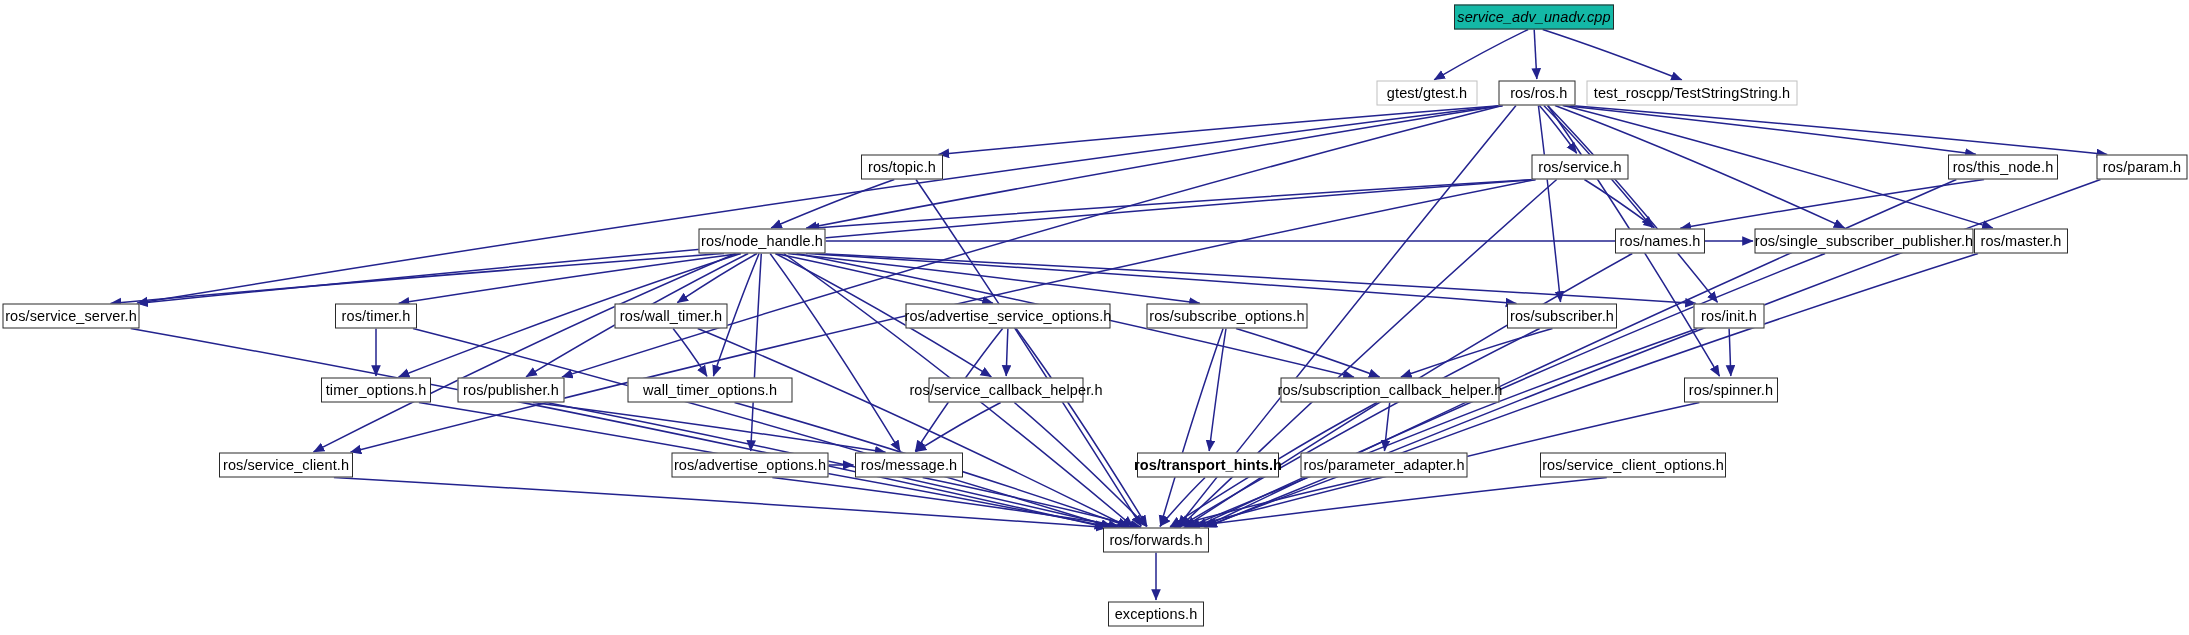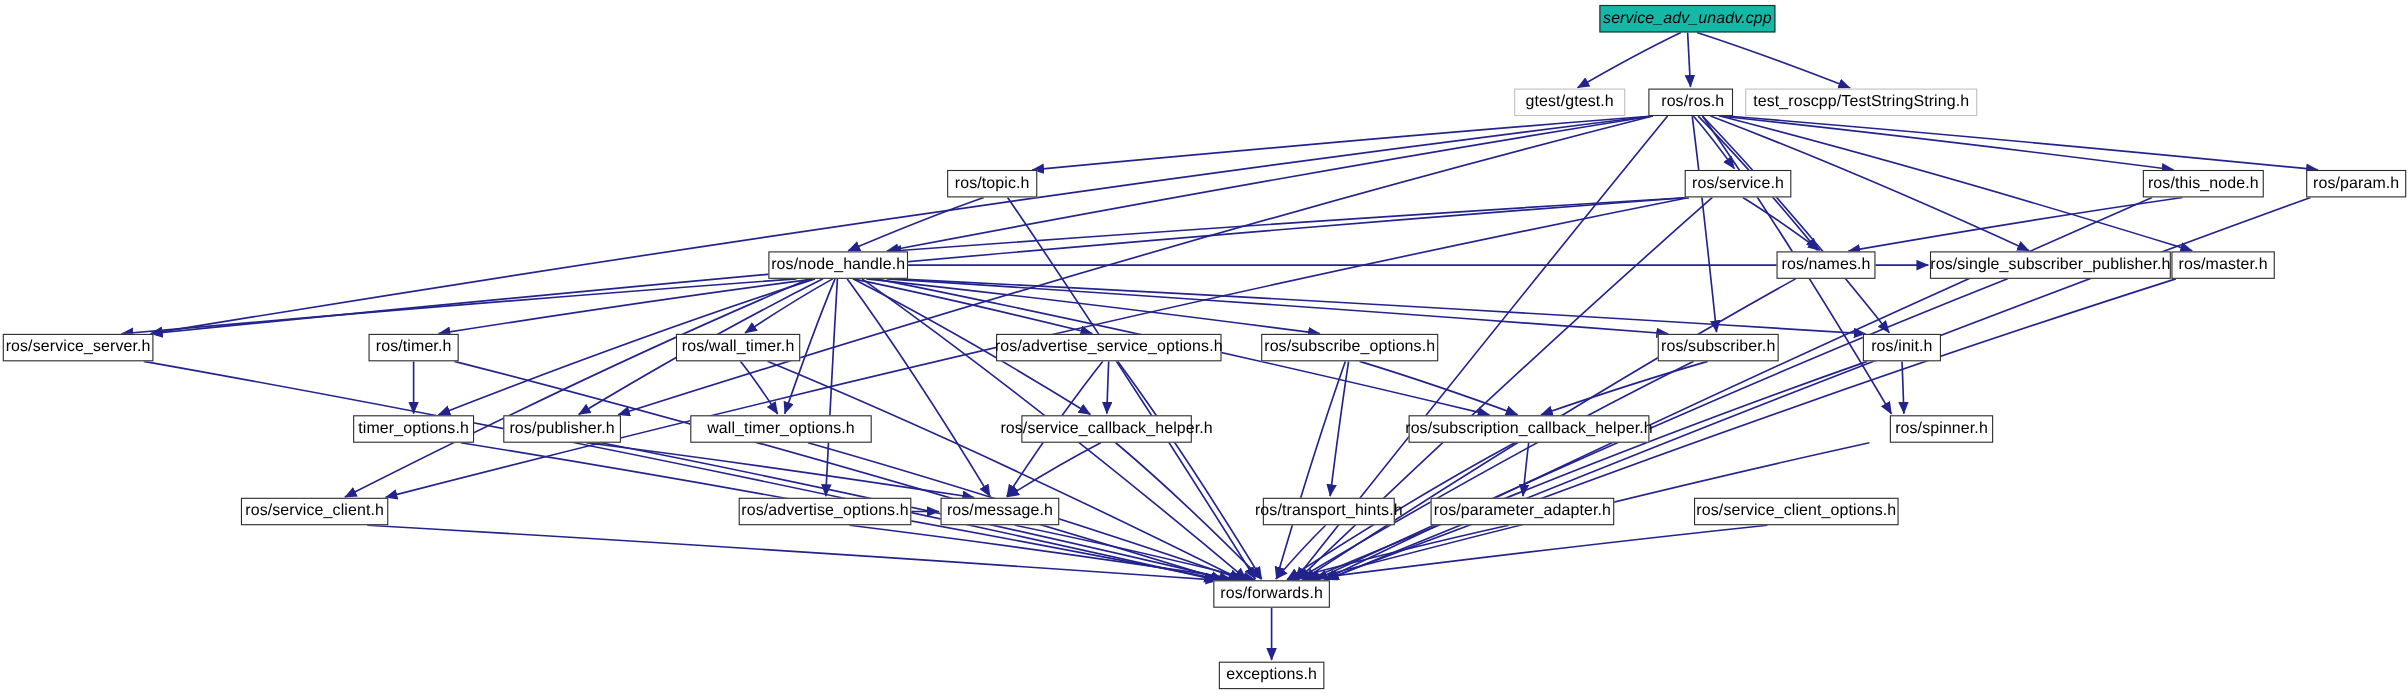--- a/index.html
+++ b/index.html
@@ -215,33 +215,33 @@
       </div>
       <div class="node strong" style="left: 710px; top: 390px; width: 165px;">
         <span class="node-label">wall_timer_options.h</span>
       </div>
       <div class="node strong" style="left: 1006px; top: 390px; width: 155px;">
         <span class="node-label">ros/service_callback_helper.h</span>
       </div>
       <div class="node strong" style="left: 1390px; top: 390px; width: 219px;">
         <span class="node-label">ros/subscription_callback_helper.h</span>
       </div>
-      <div class="node strong" style="left: 1731px; top: 390px; width: 94px; margin-left: 34px;">
+      <div class="node strong" style="left: 1731px; top: 390px; width: 94px;">
         <span class="node-label">ros/spinner.h</span>
       </div>
       <div class="node strong" style="left: 286px; top: 465px; width: 134px;">
         <span class="node-label">ros/service_client.h</span>
       </div>
       <div class="node strong" style="left: 750px; top: 465px; width: 157px;">
         <span class="node-label">ros/advertise_options.h</span>
       </div>
       <div class="node strong" style="left: 909px; top: 465px; width: 108px;">
         <span class="node-label">ros/message.h</span>
       </div>
-      <div class="node strong" style="left: 1208px; top: 465px; width: 120px;">
+      <div class="node strong" style="left: 1208px; top: 465px; width: 142px; font-weight: bold;">
         <span class="node-label">ros/transport_hints.h</span>
       </div>
       <div class="node strong" style="left: 1384px; top: 465px; width: 167px;">
         <span class="node-label">ros/parameter_adapter.h</span>
       </div>
       <div class="node strong" style="left: 1633px; top: 465px; width: 186px;">
         <span class="node-label">ros/service_client_options.h</span>
       </div>
       <div class="node strong" style="left: 1156px; top: 540px; width: 106px;">
         <span class="node-label">ros/forwards.h</span>

